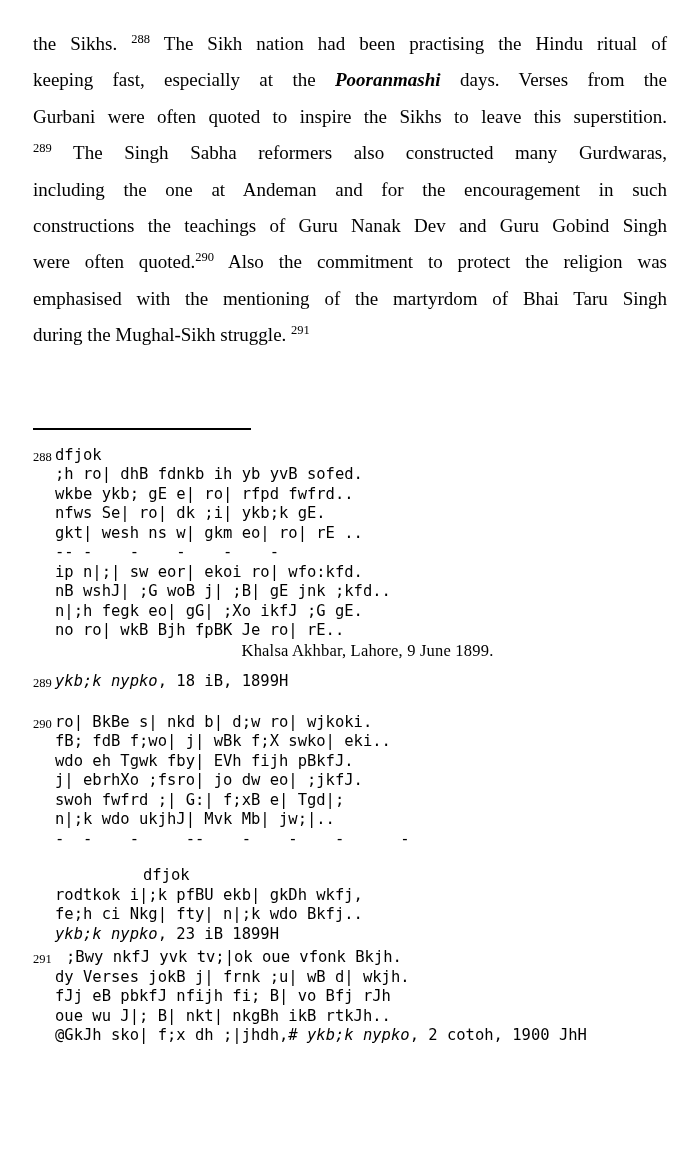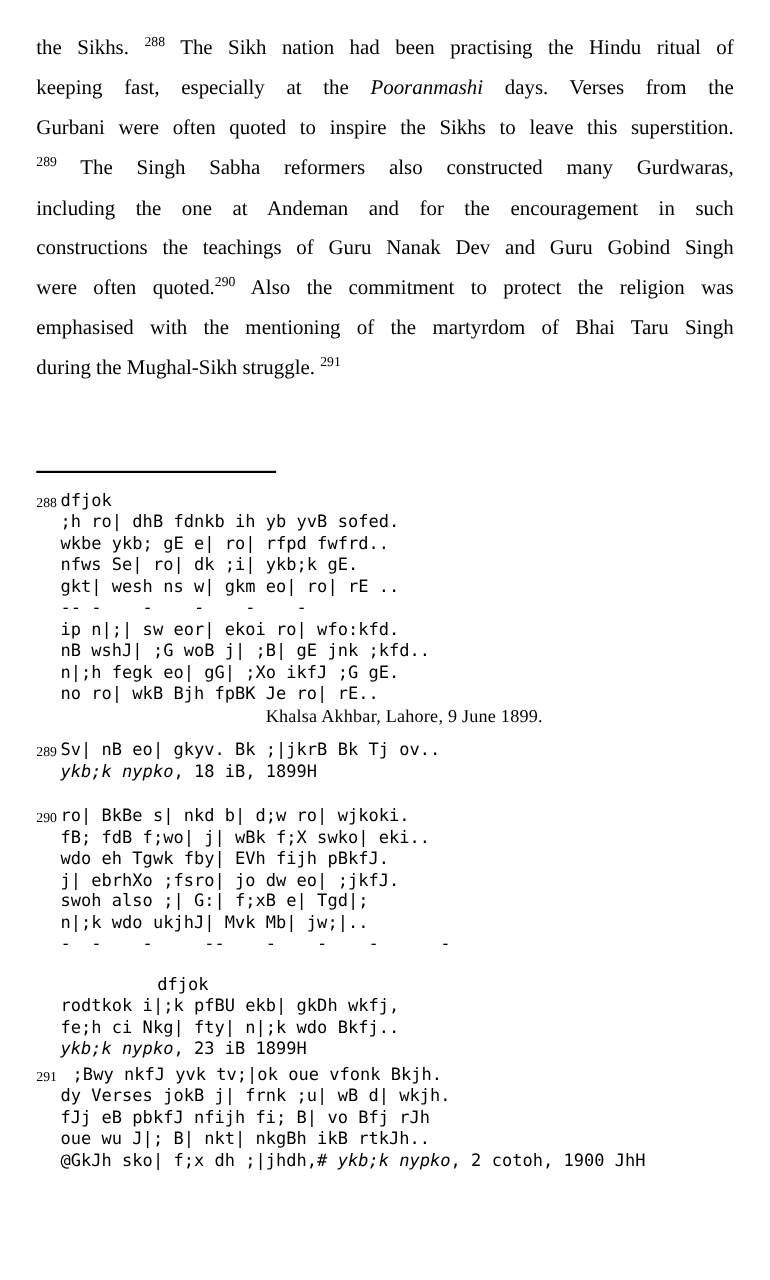--- a/index.html
+++ b/index.html
@@ -5,21 +5,21 @@
   html,body{margin:0;padding:0;}
   body{
     width:700px;height:1164px;background:#ffffff;color:#000;
     font-family:"Liberation Serif", serif;overflow:hidden;
   }
   .page{width:700px;height:1164px;position:relative;background:#fff;}
   .main-text{padding:26px 33px 0 33px;font-size:19px;line-height:36.4px;}
   .mline{text-align:justify;text-align-last:justify;}
   .mline.last{text-align:center;text-align-last:left;}
   .msup{font-size:12.5px;vertical-align:7px;line-height:0;}
-  .mit{font-style:italic;}
+  .mit{font-style:italic;font-weight:bold;}
   .fn-sep{margin:74px 0 0 33px;width:218px;border:0;border-top:2px solid #000;}
   .footnotes{
     margin:16px 20px 0 33px;
     font-family:"DejaVu Sans Mono", monospace;
     font-size:15.5px;line-height:19.5px;
   }
   .fn{position:relative;padding-left:22px;}
   .fnum{
     position:absolute;left:0;top:2px;
     font-family:"Liberation Serif", serif;font-size:12.5px;
@@ -65,31 +65,30 @@
       <div class="fn-line dash">-- -    -    -    -    -</div>
       <div class="fn-line">ip n|;| sw eor| ekoi ro| wfo:kfd.</div>
       <div class="fn-line">nB wshJ| ;G woB j| ;B| gE jnk ;kfd..</div>
       <div class="fn-line">n|;h fegk eo| gG| ;Xo ikfJ ;G gE.</div>
       <div class="fn-line">no ro| wkB Bjh fpBK Je ro| rE..</div>
       <div class="fn-line serif">Khalsa Akhbar, Lahore, 9 June 1899.</div>
     </div>
 
     <div class="fn" id="fn289">
       <sup class="fnum">289</sup>
-      <div class="fn-line">Sv| nB eo| gkyv. Bk ;|jkrB Bk Tj ov..</div>
       <div class="fn-line"><span class="cit">ykb;k nypko</span><span>, 18 iB, 1899H</span></div>
     </div>
 
     <div class="fn" id="fn290">
       <sup class="fnum">290</sup>
       <div class="fn-line">ro| BkBe s| nkd b| d;w ro| wjkoki.</div>
       <div class="fn-line">fB; fdB f;wo| j| wBk f;X swko| eki..</div>
       <div class="fn-line">wdo eh Tgwk fby| EVh fijh pBkfJ.</div>
       <div class="fn-line">j| ebrhXo ;fsro| jo dw eo| ;jkfJ.</div>
-      <div class="fn-line">swoh also ;| G:| f;xB e| Tgd|;</div>
+      <div class="fn-line">swoh fwfrd ;| G:| f;xB e| Tgd|;</div>
       <div class="fn-line">n|;k wdo ukjhJ| Mvk Mb| jw;|..</div>
       <div class="fn-line dash">-  -    -     --    -    -    -      -</div>
       <div class="fn-line ctr">dfjok</div>
       <div class="fn-line">rodtkok i|;k pfBU ekb| gkDh wkfj,</div>
       <div class="fn-line">fe;h ci Nkg| fty| n|;k wdo Bkfj..</div>
       <div class="fn-line"><span class="cit">ykb;k nypko</span><span>, 23 iB 1899H</span></div>
     </div>
 
     <div class="fn" id="fn291">
       <sup class="fnum">291</sup>

